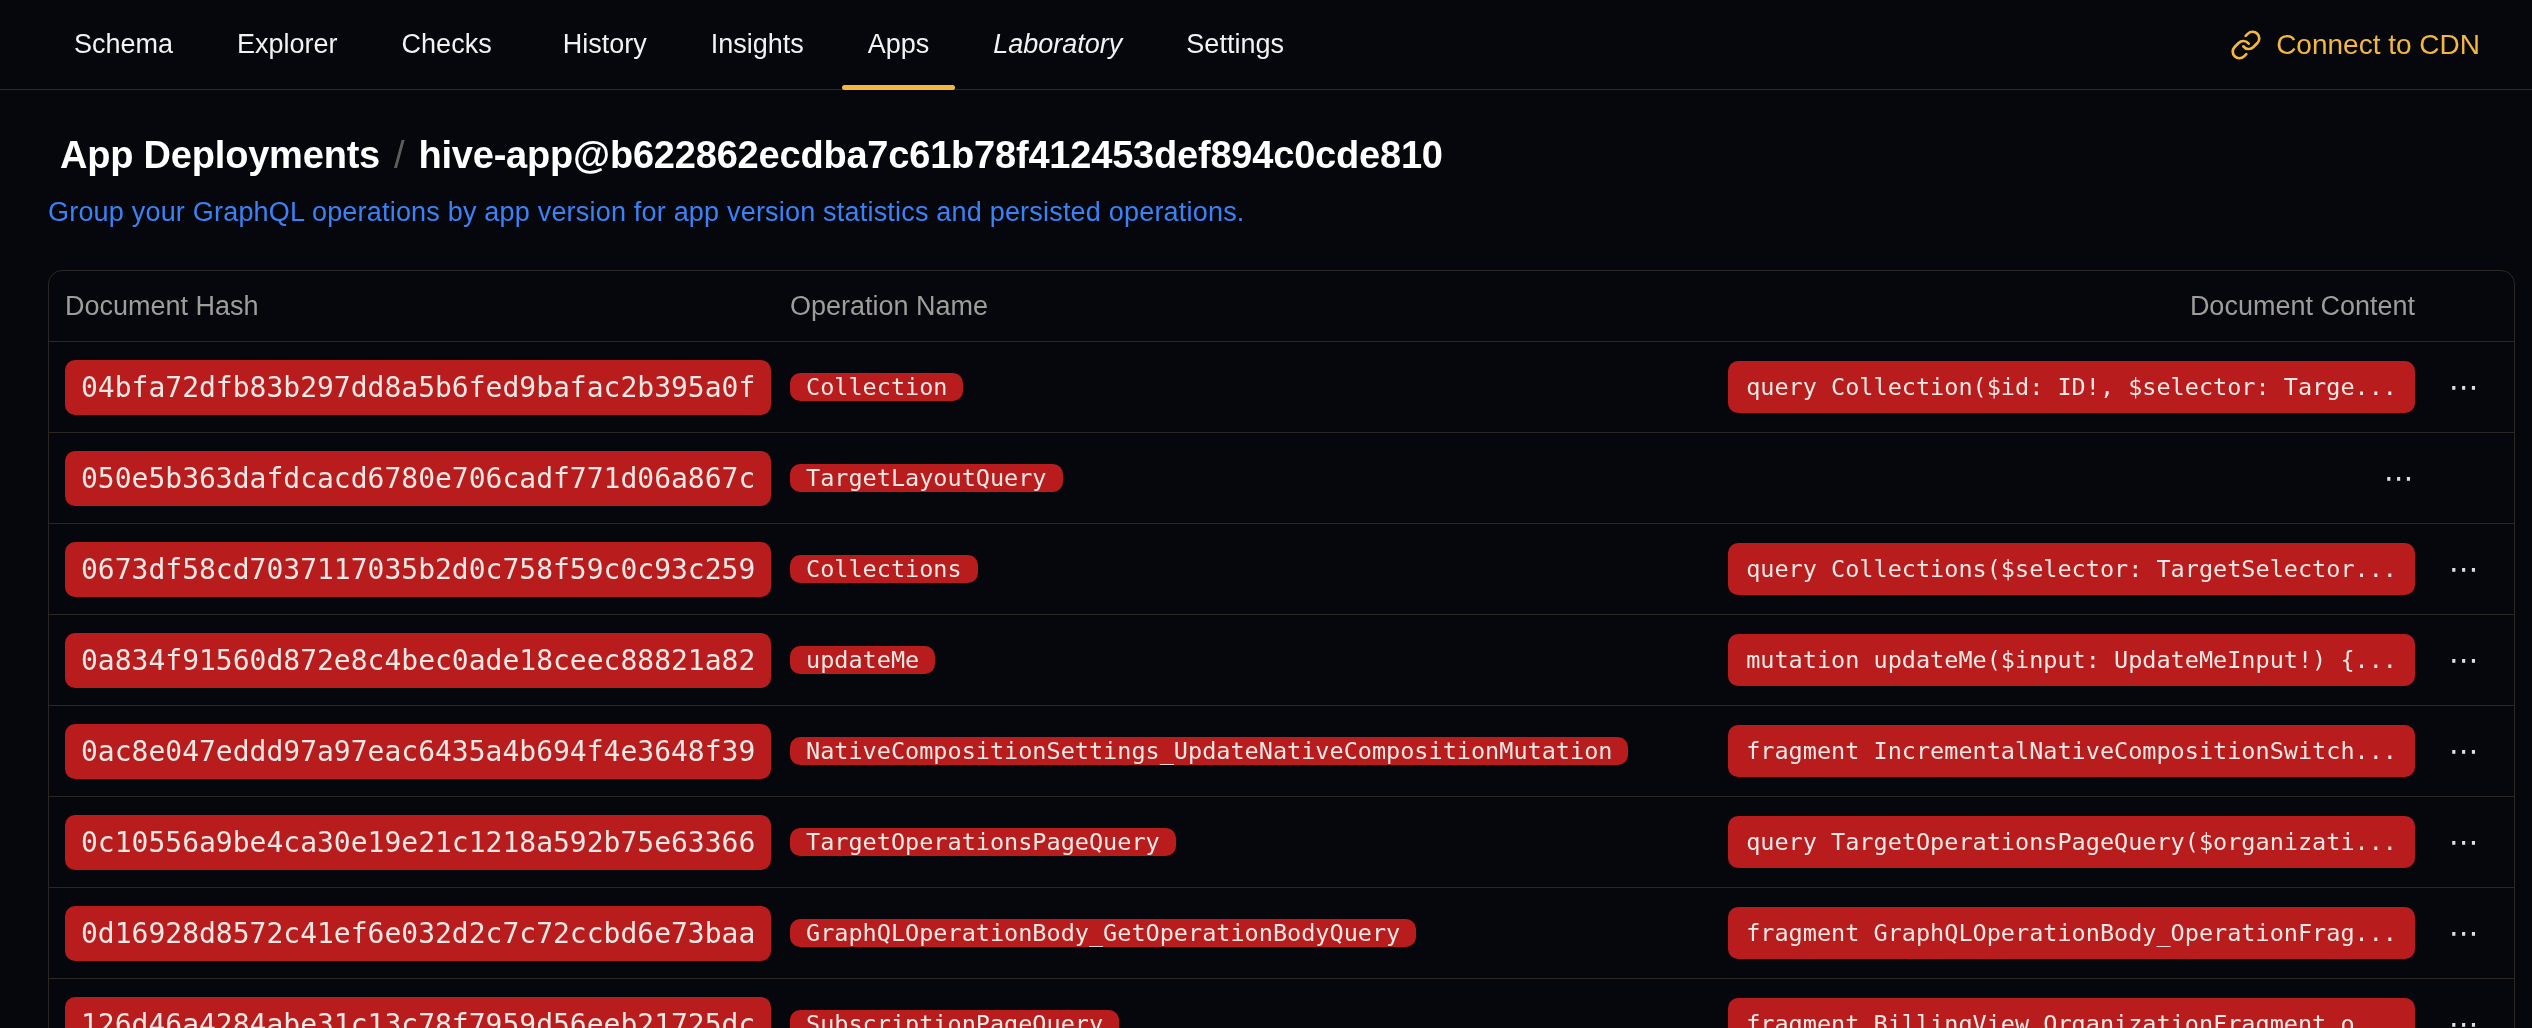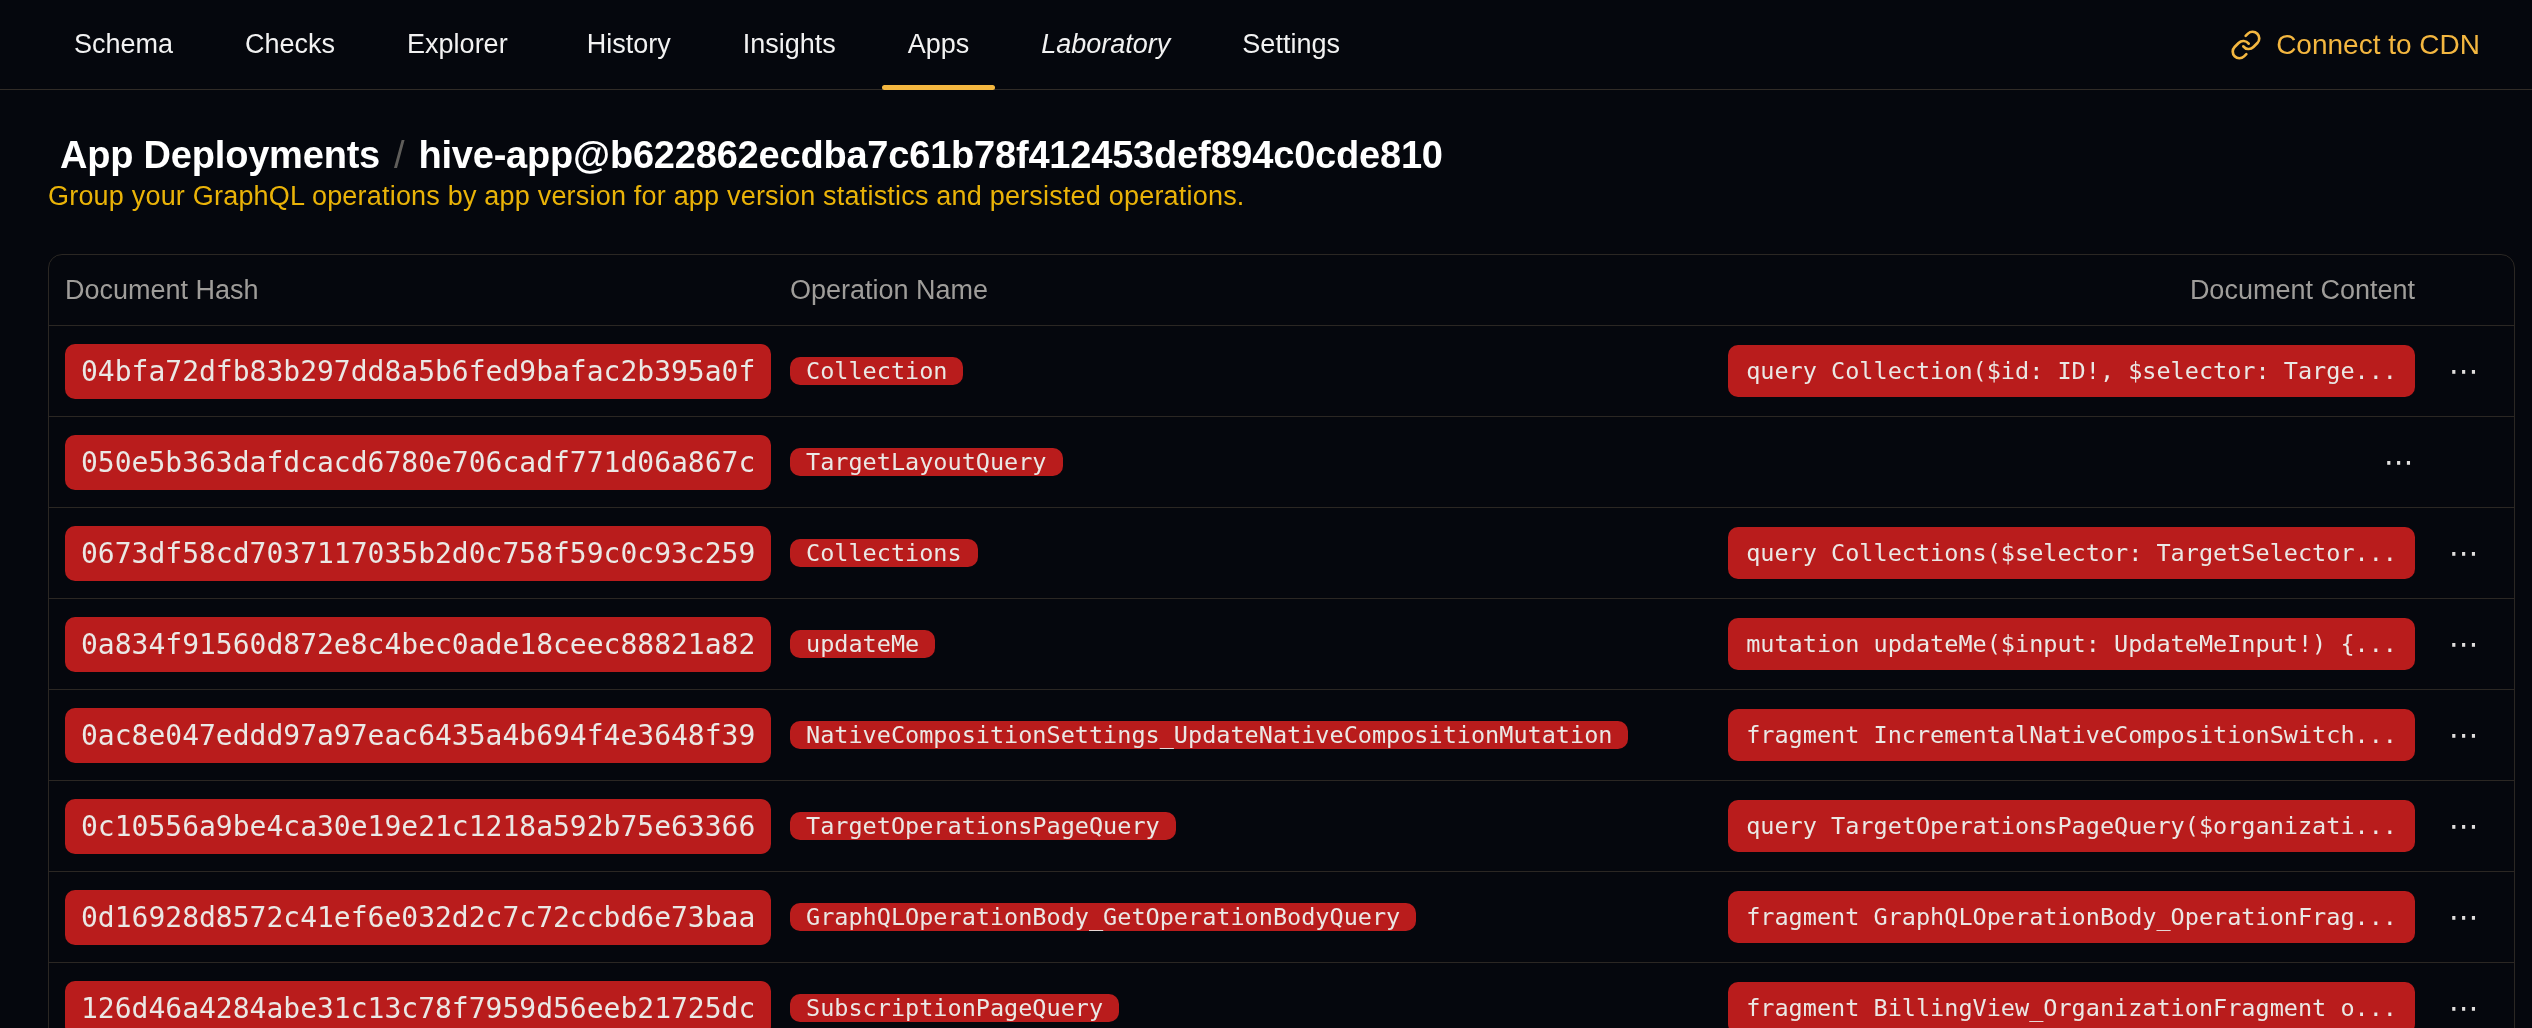--- a/index.html
+++ b/index.html
@@ -13,21 +13,21 @@
 
   
   .navbar {
     height: 90px;
     display: flex;
     align-items: center;
     padding: 0 52px 0 48px;
     border-bottom: 1px solid #312c27;
     background: #05070d;
   }
-  .nav-tabs { display: flex; height: 100%; gap: 20px; }
+  .nav-tabs { display: flex; height: 100%; gap: 12px; }
   .nav-tab {
     position: relative;
     display: flex; align-items: center;
     padding: 0 26px;
     font-size: 27px;
     color: #f2f2f2;
     cursor: pointer;
     white-space: nowrap;
   }
   .nav-tab .tab-underline {
@@ -60,23 +60,23 @@
     display: flex; align-items: baseline;
     white-space: nowrap;
     margin-left: 12px;
   }
   .breadcrumb .crumb-sep {
     color: #5f5d5a;
     font-weight: 400;
     margin: 0 14px;
   }
   .page-subtitle {
-    margin-top: 4px;
+    margin-top: 20px;
     font-size: 27px;
-    color: #eab308;
+    color: #3b82f6;
     letter-spacing: 0.2px;
   }
 
   
   .deployments-table {
     margin-top: 42px;
     border: 1px solid #2b2723;
     border-radius: 14px;
     overflow: hidden;
   }
@@ -124,24 +124,24 @@
 </style>
 </head>
 <body>
 
 <div class="navbar">
   <div class="nav-tabs">
       <div class="nav-tab">
         <div style="display: inline;">Schema</div>
       </div>
       <div class="nav-tab">
+        <div style="display: inline;">Explorer</div>
+      </div>
+      <div class="nav-tab">
         <div style="display: inline;">Checks</div>
-      </div>
-      <div class="nav-tab">
-        <div style="display: inline;">Explorer</div>
       </div>
       <div class="nav-tab">
         <div style="display: inline; margin-left: 7px;">History</div>
       </div>
       <div class="nav-tab">
         <div style="display: inline;">Insights</div>
       </div>
       <div class="nav-tab active">
         <div style="display: inline;">Apps</div>
         <div class="tab-underline"></div>

